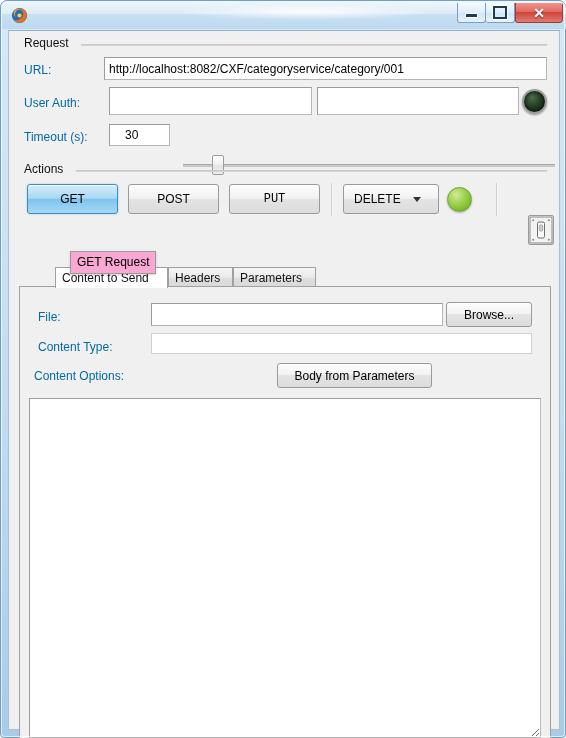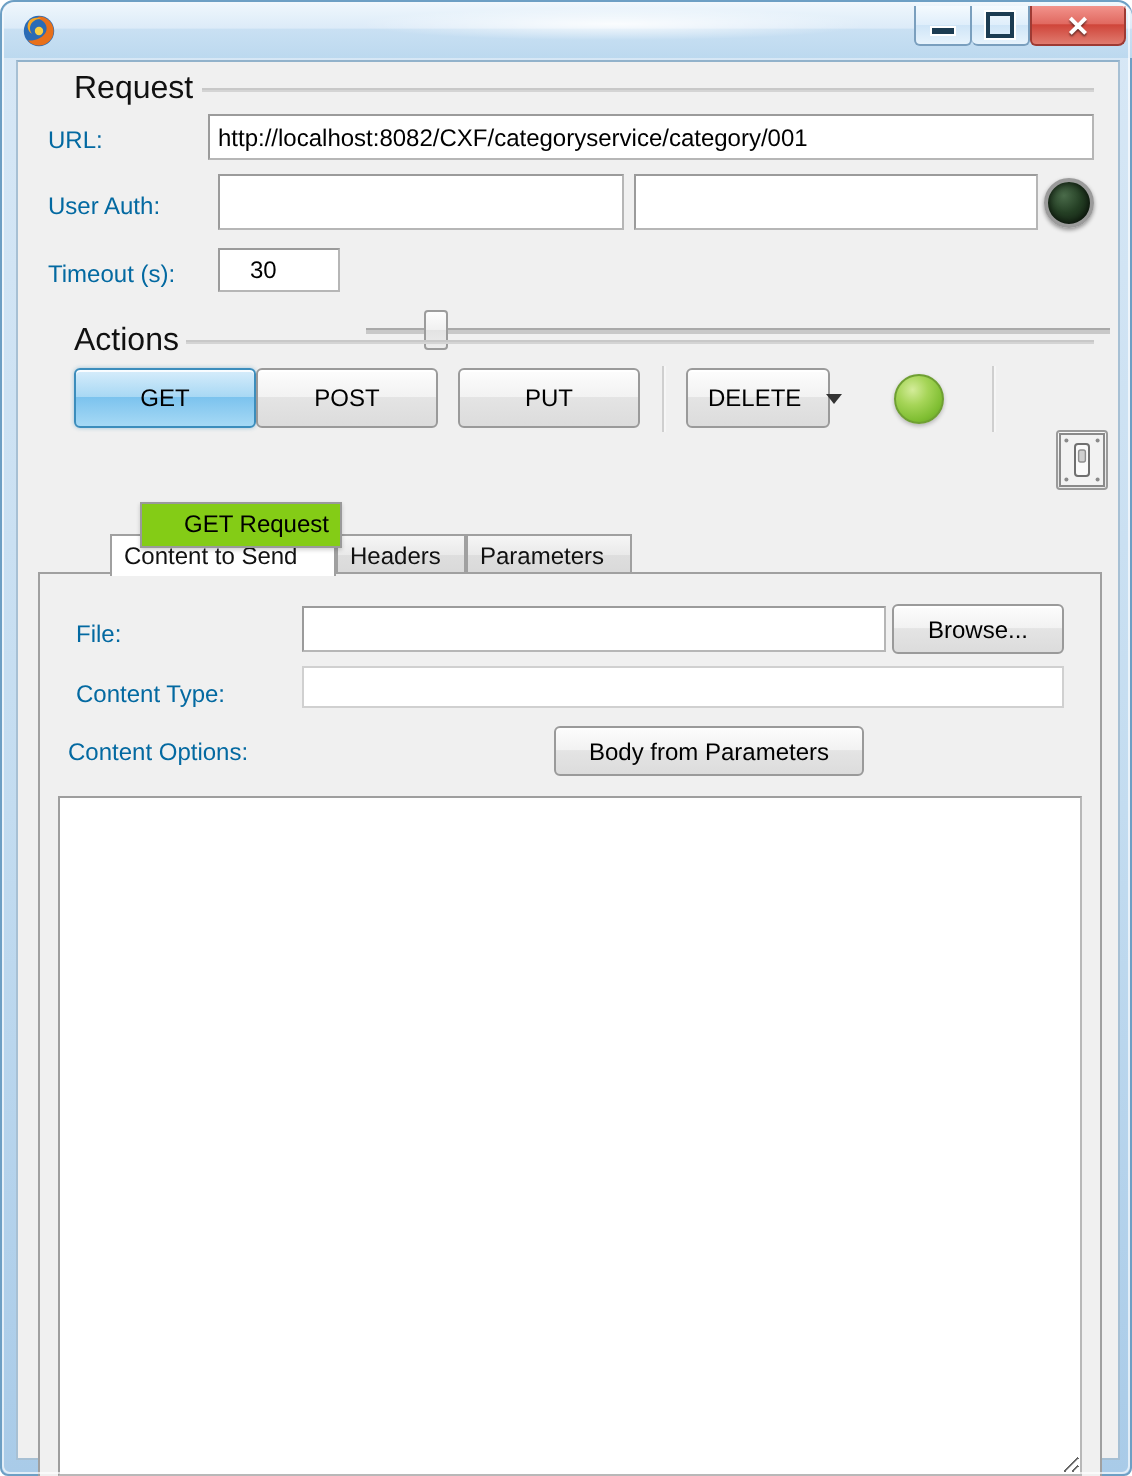--- a/index.html
+++ b/index.html
@@ -120,26 +120,25 @@
     width: 552px; height: 700px;
     box-sizing: border-box;
     background: #f0f0f0;
     border: 1px solid #a7c0d4;
     border-top-color: #92b2cb;
   }
 
   
   .group-label {
     position: absolute;
-    font-size: 16px;
+    font-size: 12px;
     color: #111;
     background: #f0f0f0;
     padding: 0 4px;
     z-index: 2;
-    margin-left: 13px;
   }
   .group-line {
     position: absolute;
     height: 1px;
     background: #d4d4d4;
     border-top: 1px solid #c8c8c8;
   }
 
   .field-label {
     position: absolute;
@@ -178,21 +177,20 @@
     font-size: 12px;
     color: #000;
     box-shadow: inset 0 1px 0 rgba(255,255,255,0.9);
     cursor: default;
     white-space: nowrap;
   }
   .btn.primary {
     background: linear-gradient(to bottom, #d7edfb 0%, #a8d8f4 48%, #7cc3ee 49%, #a6d9f5 100%);
     border: 1px solid #3c8dbc;
     box-shadow: inset 0 1px 0 rgba(255,255,255,0.85), 0 0 2px rgba(60,141,188,0.45);
-    margin-left: 10px;
   }
 
   
   #slider-track {
     position: absolute;
     left: 174px; top: 133px;
     width: 372px; height: 2px;
     background: #c8c8c8;
     border-top: 1px solid #a9a9a9;
   }
@@ -248,22 +246,22 @@
     box-sizing: border-box;
     background: linear-gradient(to bottom, #fbfbfb 0%, #efefef 50%, #e3e3e3 51%, #ebebeb 100%);
     border: 1px solid #9a9a9a;
     border-radius: 2px;
   }
 
   
   #tooltip {
     position: absolute;
     left: 61px; top: 220px;
-    padding: 3px 6px 4px 21px;
-    background: #84cc16;
+    padding: 3px 6px 4px 6px;
+    background: #f9a8d4;
     border: 1px solid #9a9a9a;
     font-size: 12px;
     color: #000;
     z-index: 20;
     box-shadow: 0 1px 2px rgba(0,0,0,0.18);
     white-space: nowrap;
     text-align: right;
   }
 
   
@@ -365,27 +363,27 @@
 
     <div class="group-label" style="left:11px; top:131px;">Actions</div>
     <div class="group-line" style="left:67px; top:139px; width:471px;"></div>
 
     <div class="btn primary" style="left:18px; top:153px; width:91px; height:30px;">
       <span>GET</span>
     </div>
     <div class="btn" style="left:119px; top:153px; width:91px; height:30px;">
       <span>POST</span>
     </div>
-    <div class="btn" style="left:220px; top:153px; width:91px; height:30px;">
+    <div class="btn" style="left:220px; top:153px; width:91px; height:30px;font-family:Liberation Mono, monospace;">
       <span>PUT</span>
     </div>
 
     <div class="vsep" style="left:322px; top:152px; height:33px;"></div>
 
-    <div class="btn" style="left:334px; top:153px; width:72px; height:30px; justify-content:flex-start; padding-left:10px;">
+    <div class="btn" style="left:334px; top:153px; width:96px; height:30px; justify-content:flex-start; padding-left:10px;">
       <span>DELETE</span>
       <span class="caret" style="margin-left:12px;"></span>
     </div>
 
     <div class="led led-on" style="left:438px; top:156px;"></div>
 
     <div class="vsep" style="left:487px; top:152px; height:33px;"></div>
 
     <div id="switch-btn">
       <svg width="24" height="28" viewBox="0 0 24 28">

